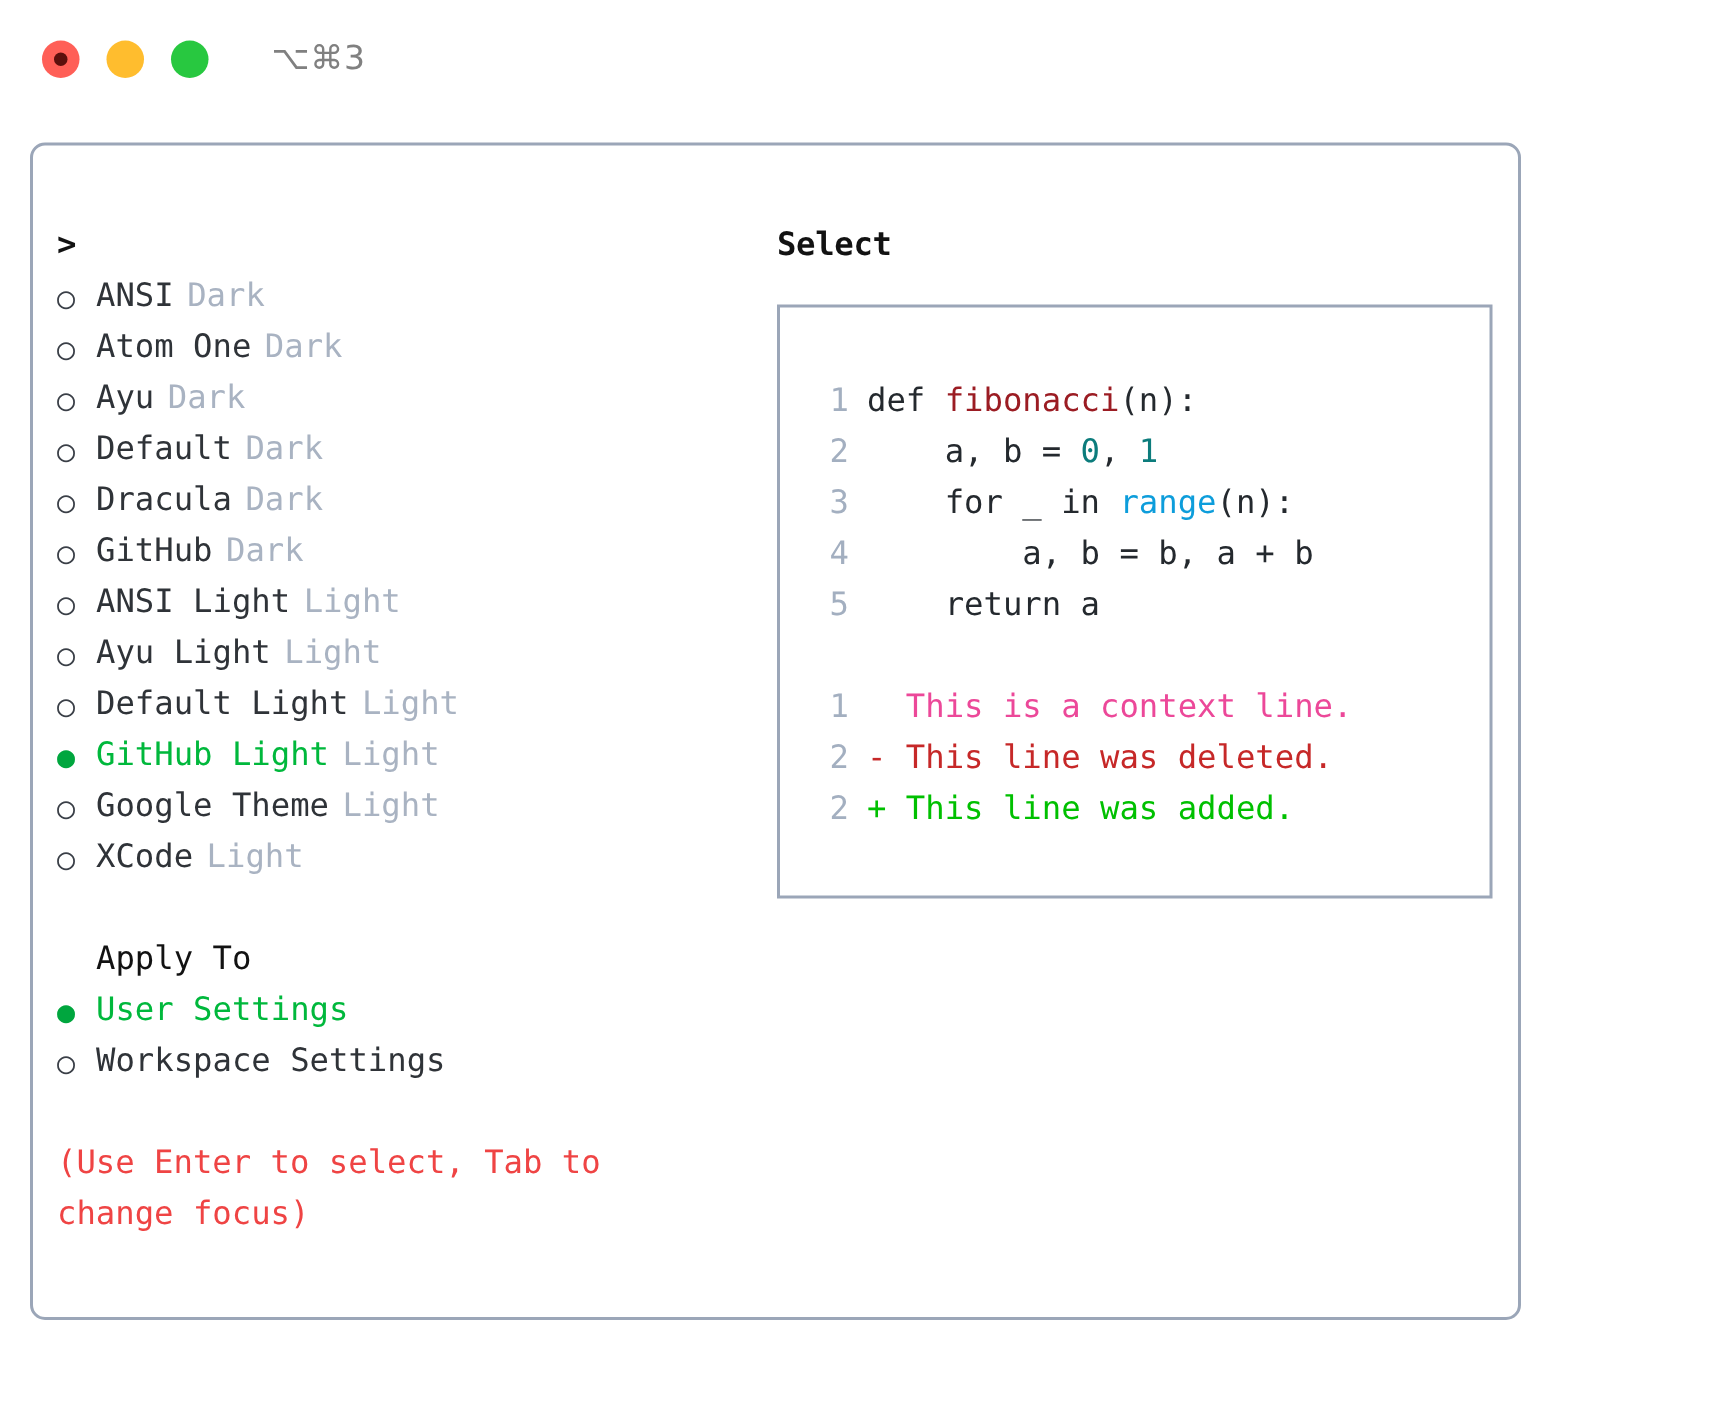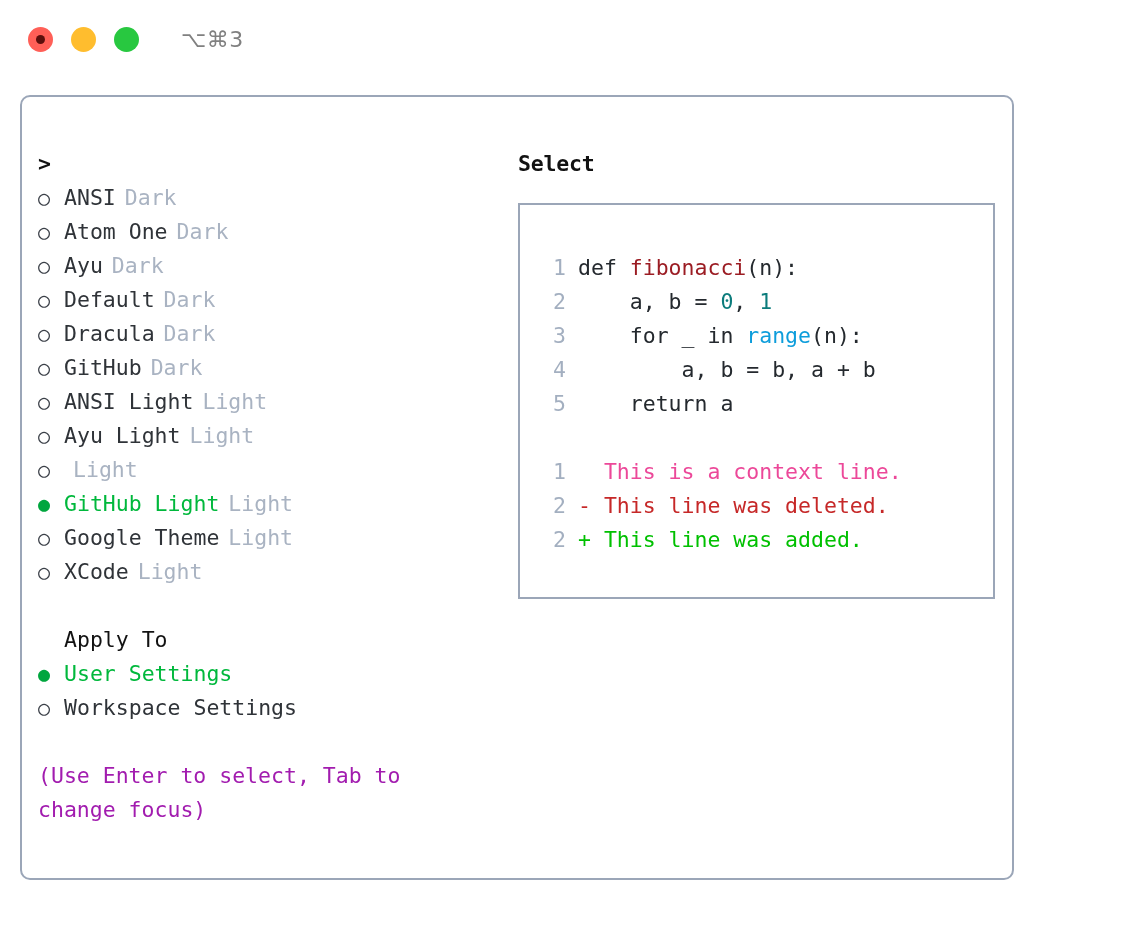--- a/index.html
+++ b/index.html
@@ -96,21 +96,21 @@
     font-size: 21.5px;
     color: #121212;
     line-height: 34px;
   }
   .section-head .indent { display: inline-block; width: 26px; }
 
   .spacer-sm { height: 34px; }
   .spacer-md { height: 34px; }
 
   .hint {
-    color: #a21caf;
+    color: #ef4444;
     font-size: 21.5px;
     line-height: 34px;
     width: 400px;
     white-space: pre-wrap;
   }
 
   
   .right-pane { flex: 1; padding-left: 20px; }
 
   .preview-title {
@@ -214,20 +214,21 @@
             <span class="label">ANSI Light</span>
             <span class="tag">Light</span>
           </div>
           <div class="row">
             <span class="bullet">○</span>
             <span class="label">Ayu Light</span>
             <span class="tag">Light</span>
           </div>
           <div class="row">
             <span class="bullet">○</span>
+            <span class="label">Default Light</span>
             <span class="tag">Light</span>
           </div>
           <div class="row">
             <span class="bullet sel">●</span>
             <span class="label sel">GitHub Light</span>
             <span class="tag">Light</span>
           </div>
           <div class="row">
             <span class="bullet">○</span>
             <span class="label">Google Theme</span>

